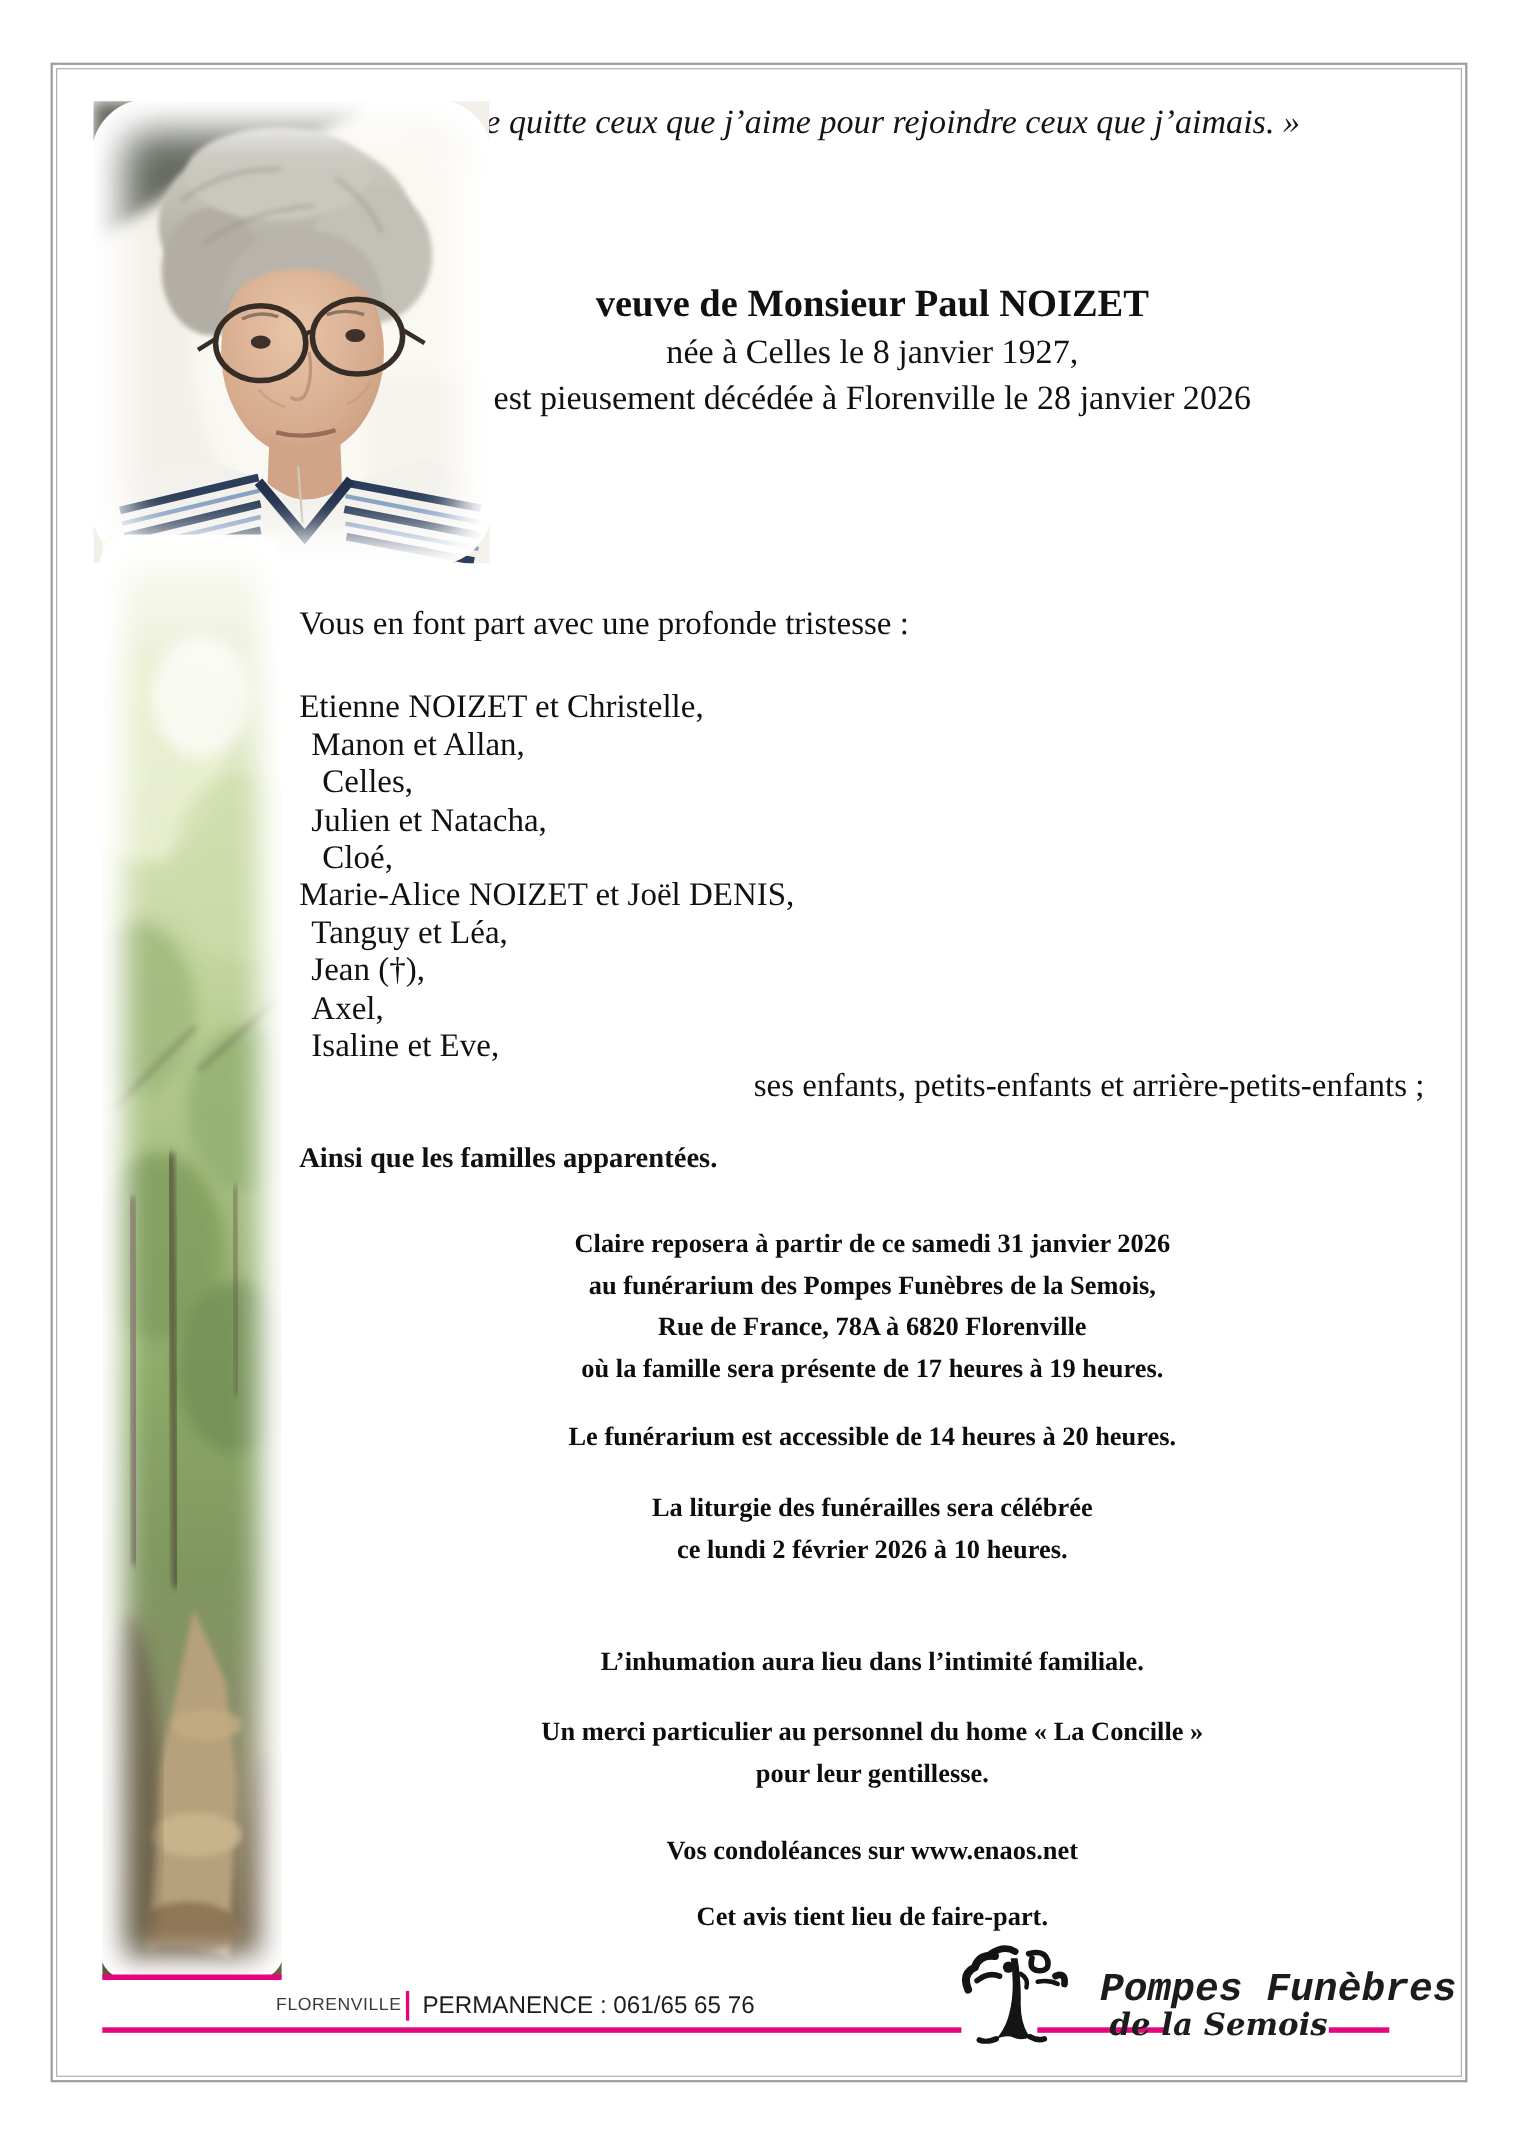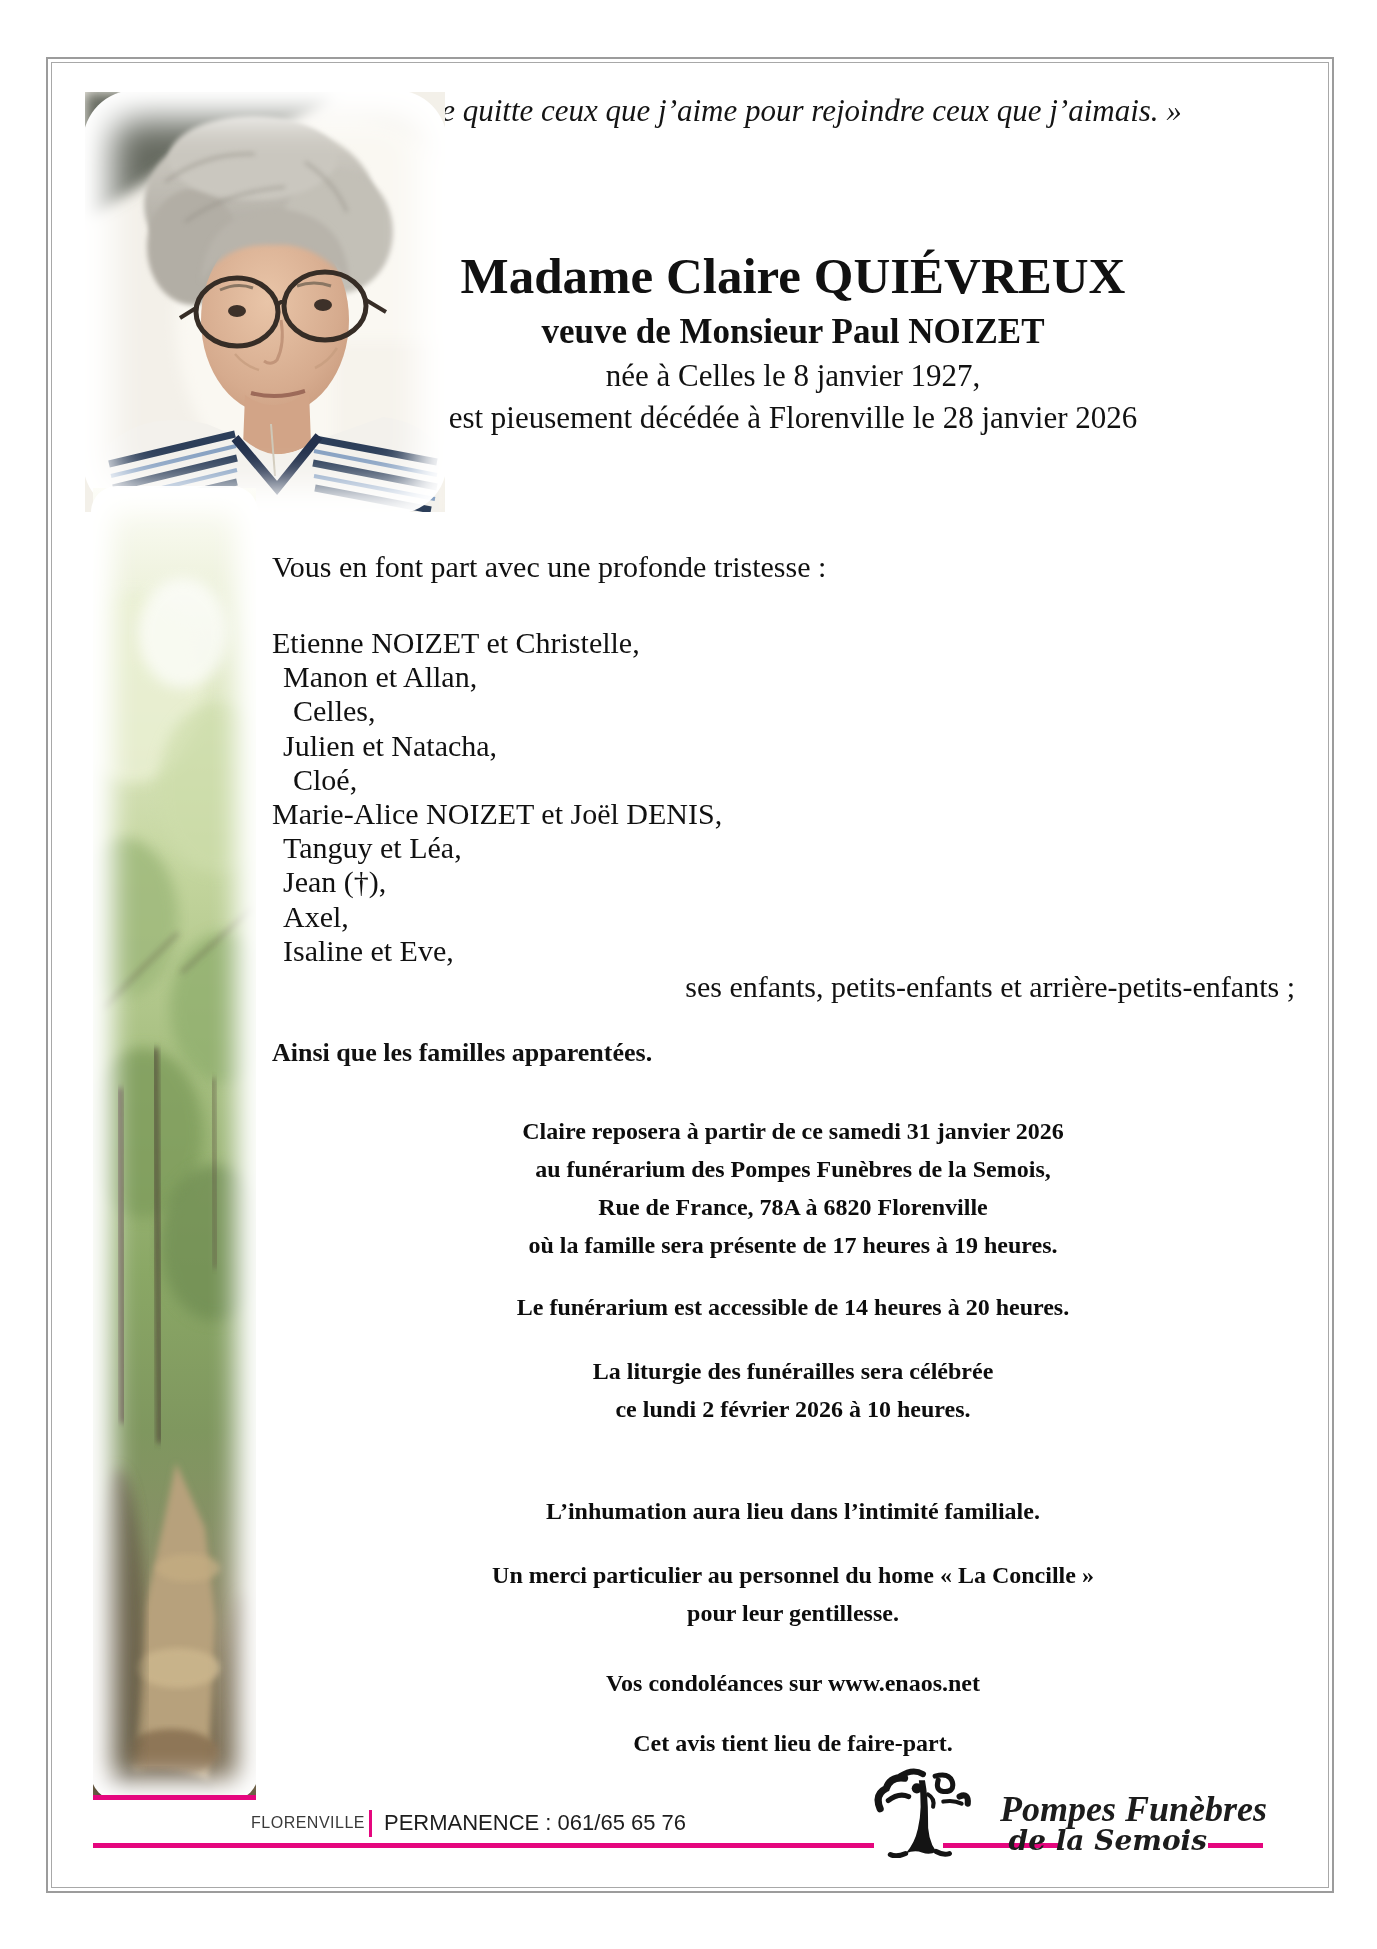--- a/index.html
+++ b/index.html
@@ -59,21 +59,21 @@
     font-family:"Liberation Sans", sans-serif;font-size:16px;color:#3a3a3a;letter-spacing:0.5px;
   }
   .vbar{left:369px;top:1810px;width:3px;height:27px;}
   .permanence{
     left:384px;top:1810px;font-family:"Liberation Sans", sans-serif;
     font-size:22px;color:#1d1d1d;letter-spacing:0px;
   }
   .tree-logo{left:872px;top:1768px;width:110px;height:90px;}
   .brand1{
     left:1000px;top:1788px;width:260px;text-align:center;
-    font-family:Liberation Serif, serif;font-style:italic;font-weight:bold;
+    font-family:Liberation Mono, monospace;font-style:italic;font-weight:bold;
     font-size:36px;color:#1c1c1c;white-space:nowrap;
   }
   .brand2{
     left:1007px;top:1824px;width:200px;text-align:right;
     font-family:"DejaVu Serif", serif;font-style:italic;font-weight:bold;
     font-size:28px;color:#1c1c1c;white-space:nowrap;
   }
 </style>
 </head>
 <body>
@@ -131,21 +131,20 @@
     <path d="M26,384 L151,354 M31,407 L152,378" stroke="#87a1c2" stroke-width="4" fill="none"></path>
     <path d="M230,347 L352,370 M228,371 L352,395 M230,396 L346,418" stroke="#2c3e59" stroke-width="7" fill="none"></path>
     <path d="M229,359 L352,383 M229,384 L350,407" stroke="#87a1c2" stroke-width="4" fill="none"></path>
     <path d="M150,346 L192,396 L234,344" stroke="#23314d" stroke-width="9" fill="none"></path>
     <path d="M186,332 L190,384" stroke="#cfc8b8" stroke-width="2" fill="none"></path>
   </svg>
   <div class="feather"></div>
 </div>
 
 <div class="abs header-block">
-  <div class="title">Madame Claire QUIÉVREUX</div>
   <div class="subtitle">veuve de Monsieur Paul NOIZET</div>
   <div class="hline">née à Celles le 8 janvier 1927,</div>
   <div class="hline">est pieusement décédée à Florenville le 28 janvier 2026</div>
 </div>
 
 <div class="abs forest">
   <svg viewBox="0 0 163 1310" preserveAspectRatio="none">
     <defs>
       <linearGradient id="fg" x1="0" y1="0" x2="0" y2="1">
         <stop offset="0" stop-color="#fdfdf8"></stop>

